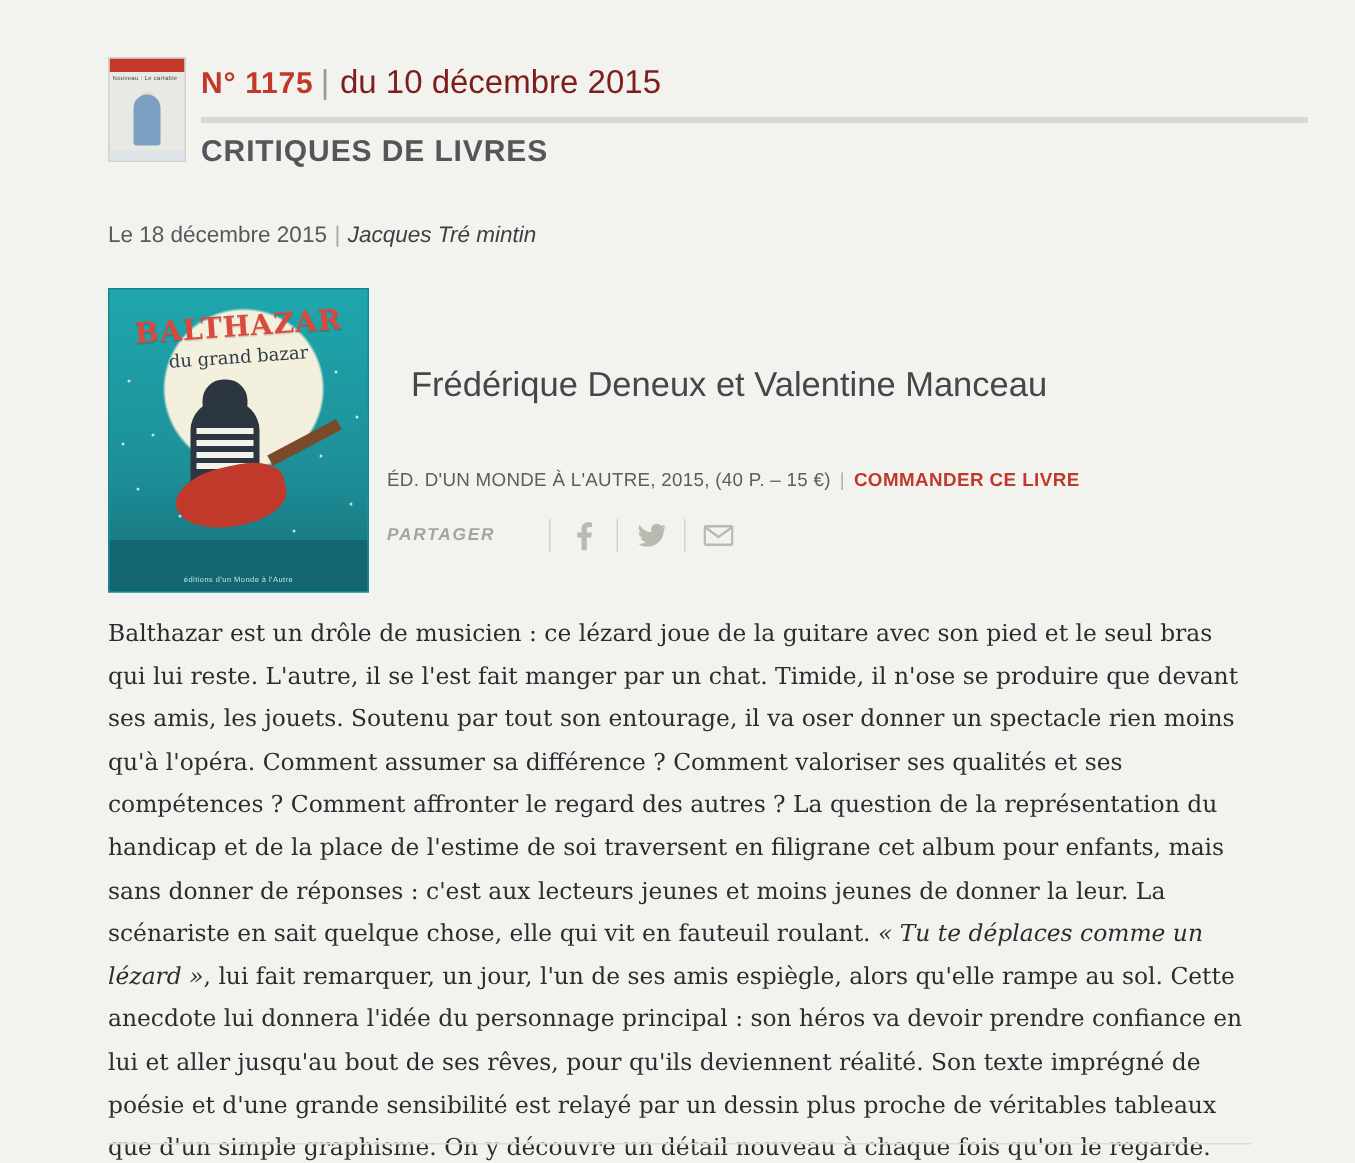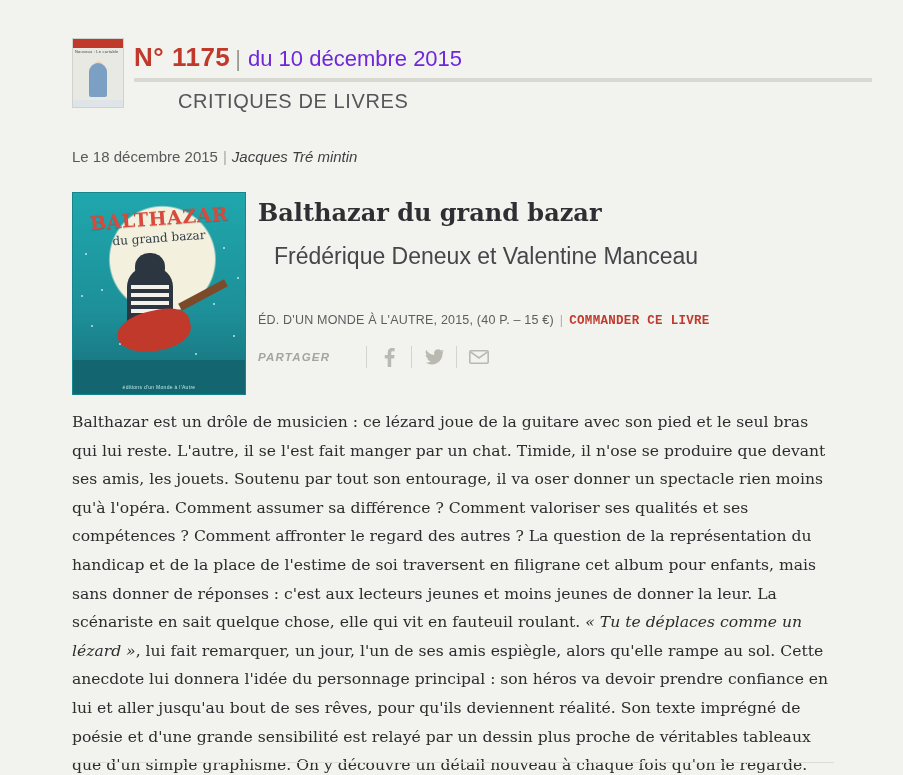--- a/index.html
+++ b/index.html
@@ -81,53 +81,52 @@
     background: #dfe4e8;
   }
 
   .issue-line {
     position: absolute;
     left: 62px;
     top: 12px;
     white-space: nowrap;
   }
   .issue-num {
-    font-size: 26px;
+    font-size: 20px;
     font-weight: bold;
     color: #c0392b;
     letter-spacing: .5px;
   }
   .issue-sep {
     font-size: 22px;
     color: #9a9a93;
     margin: 0 7px 0 5px;
     font-weight: 300;
   }
   .issue-date {
     font-size: 22px;
-    color: #6d28d9;
+    color: #7f1d1d;
     font-weight: 300;
   }
   .rule {
     position: absolute;
     left: 62px;
     top: 48px;
     width: 738px;
     height: 4px;
     background: #d9d9d2;
   }
   .section-title {
     position: absolute;
     left: 62px;
     top: 60px;
     font-size: 20px;
     letter-spacing: .6px;
     color: #55555a;
-    font-weight: 400;
-    margin-left: 44px;
+    font-weight: 700;
   }
 
   
   .byline {
     position: absolute;
     left: 72px;
     top: 148px;
     font-size: 15px;
     color: #58585a;
   }
@@ -284,21 +283,20 @@
   }
   .book-meta .pipe {
     color: #b0b0a8;
     margin: 0 6px;
   }
   .buy-link {
     color: #c0392b;
     font-weight: bold;
     letter-spacing: .3px;
     text-decoration: none;
-    font-family: Liberation Mono, monospace;
   }
 
   
   .share-row {
     position: absolute;
     left: 258px;
     top: 345px;
     display: flex;
     align-items: center;
     height: 24px;
@@ -398,21 +396,20 @@
     <div class="bc-title">BALTHAZAR</div>
     <div class="bc-sub">du grand bazar</div>
     <div class="bc-head"></div>
     <div class="bc-char"></div>
     <div class="bc-neck"></div>
     <div class="bc-guitar"></div>
     <div class="bc-ground"></div>
     <div class="bc-credit">éditions d'un Monde à l'Autre</div>
   </div>
 
-  <div class="book-title">Balthazar du grand bazar</div>
   <div class="book-authors">Frédérique Deneux et Valentine Manceau</div>
 
   <div class="book-meta">
     <span>ÉD. D'UN MONDE À L'AUTRE, 2015, (40 P. – 15 €)</span><span class="pipe">|</span><a class="buy-link" href="#">COMMANDER CE LIVRE</a>
   </div>
 
   <div class="share-row">
     <span class="share-label">PARTAGER</span>
     <span class="share-div"></span>
     <span class="share-ico">

